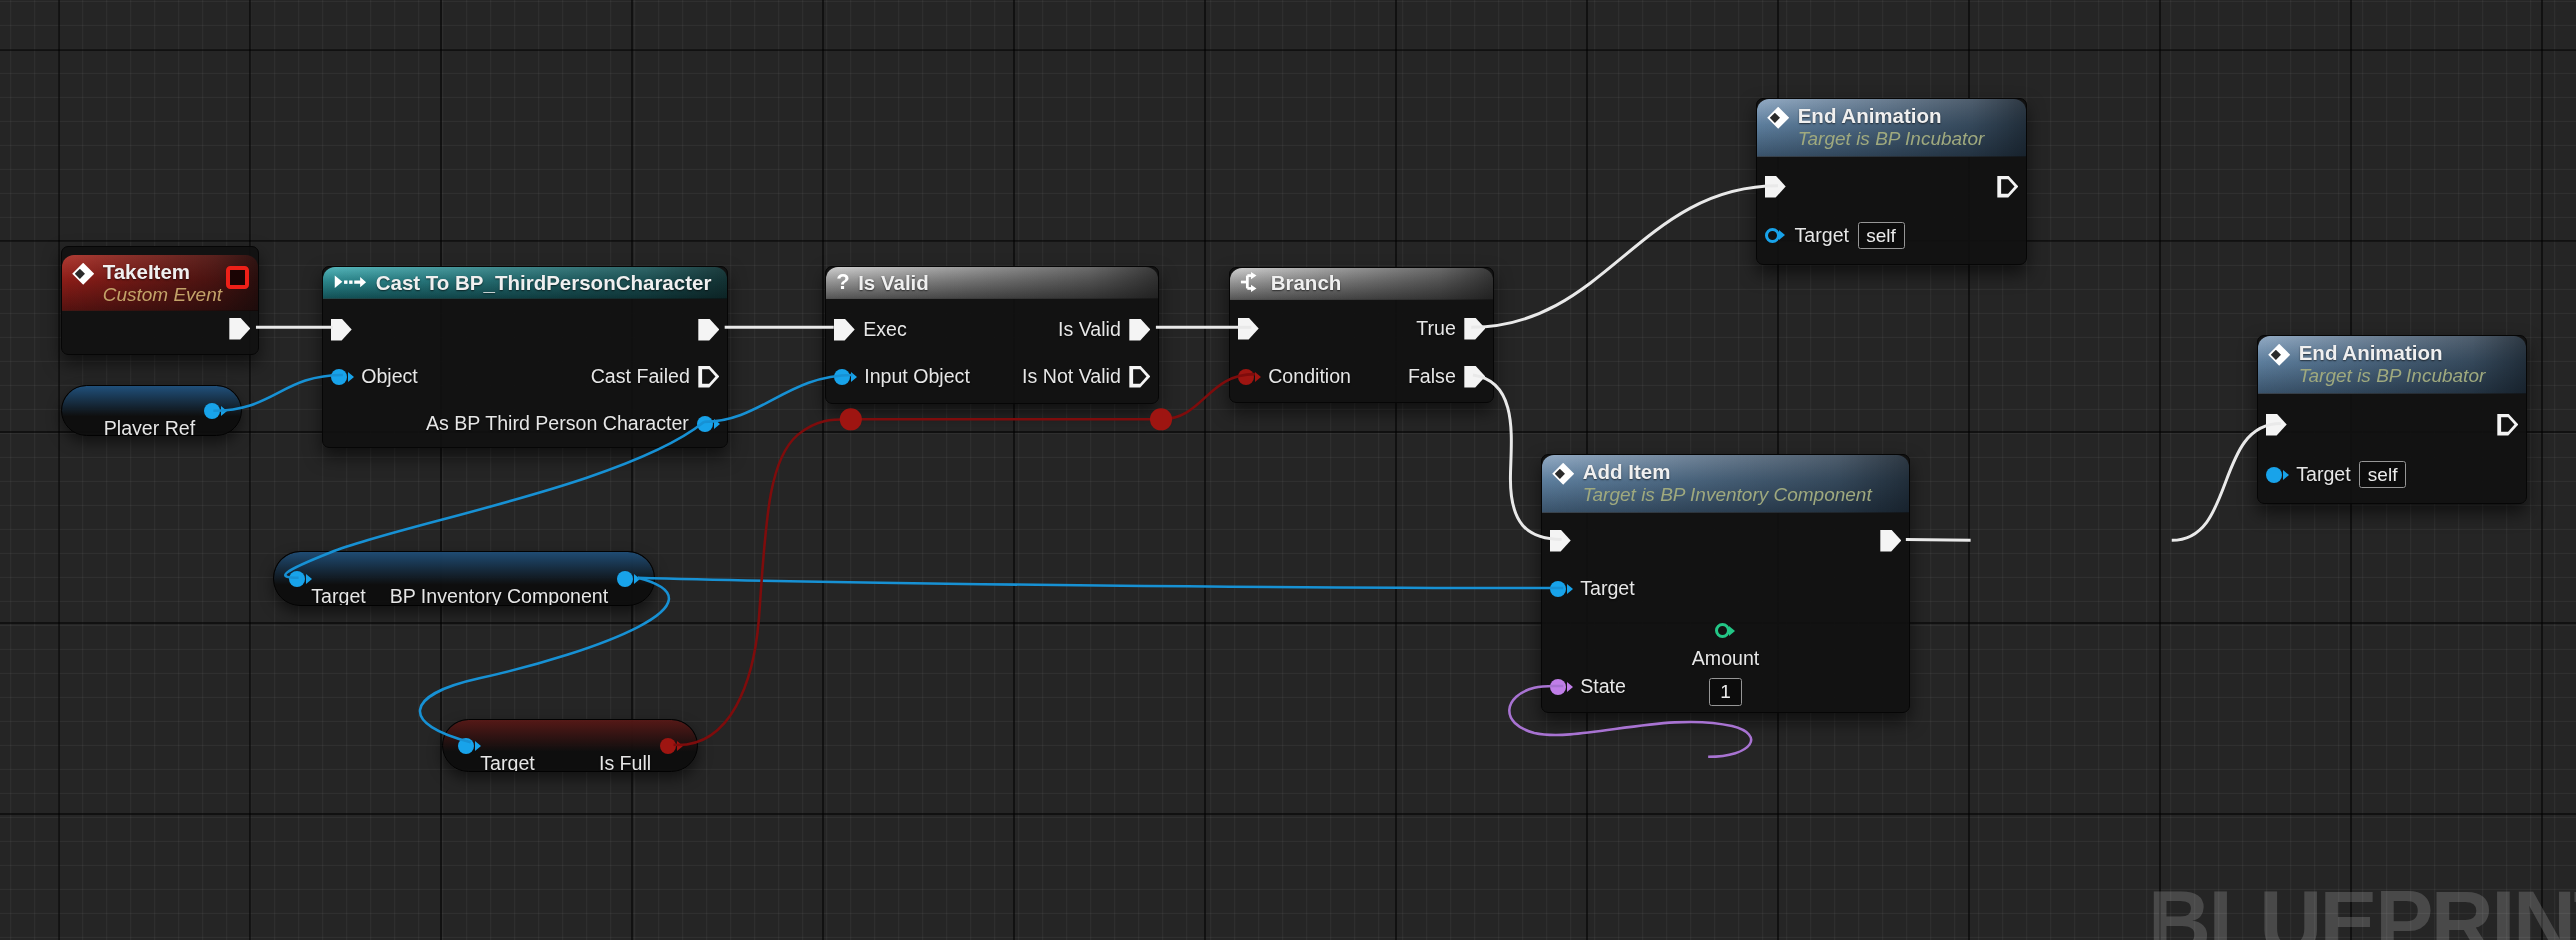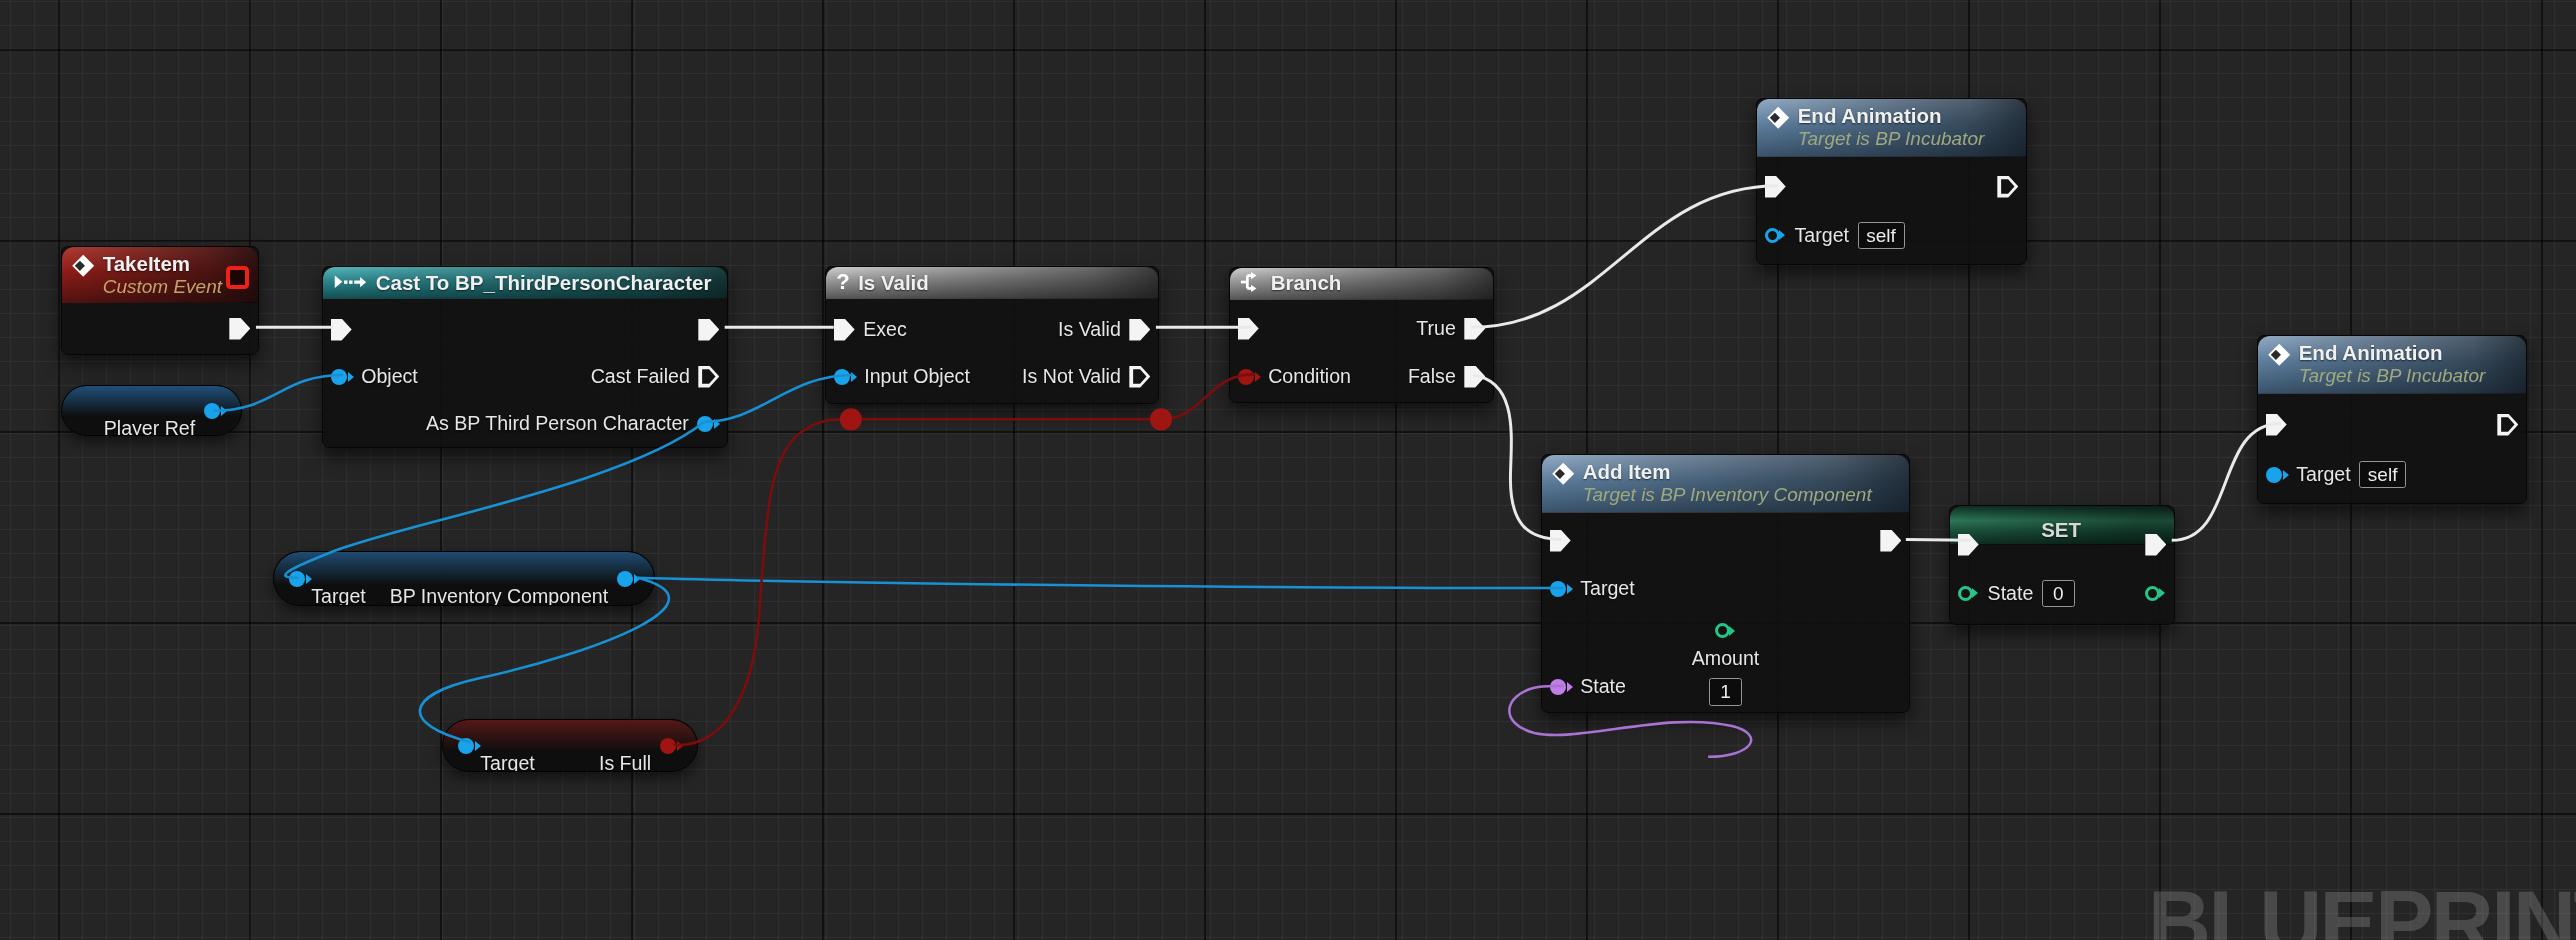--- a/index.html
+++ b/index.html
@@ -18,21 +18,21 @@
   
   .node{position:absolute;background:rgba(17,17,17,0.95);border:0.9px solid #060606;border-radius:7px;
     box-shadow:0 8.5px 17px rgba(0,0,0,0.55);z-index:1;}
   .hdr{position:absolute;left:0;top:0;right:0;border-radius:12px 12px 0 0;display:flex;align-items:flex-start;
     padding:5.1px 12px 0 10.2px;gap:8.5px;box-sizing:border-box;border-bottom:0.9px solid rgba(0,0,0,0.6);}
   .hdr-texts{display:flex;flex-direction:column;line-height:1.18;}
   .hdr-title{font-size:20.5px;font-weight:bold;color:#f0f0f0;text-shadow:0 0.9px 1.7px rgba(0,0,0,.6);white-space:nowrap;}
   .hdr-sub{font-size:19px;font-style:italic;color:#9fa97e;white-space:nowrap;}
   .hdr-sub.gold{color:#c3a369;}
   .h-red{background:linear-gradient(90deg,rgba(0,0,0,0) 0%,rgba(15,10,10,0.55) 78%,rgba(15,10,10,0.8) 100%),
-         linear-gradient(180deg,#b03c34 0%,#8c1d18 45%,#551210 100%);}
+         linear-gradient(180deg,#b03c34 0%,#8c1d18 45%,#551210 100%);margin-top:8px;}
   .h-teal{background:linear-gradient(90deg,rgba(0,0,0,0) 0%,rgba(10,20,20,0.5) 80%,rgba(10,20,20,0.75) 100%),
          linear-gradient(180deg,#55b6bb 0%,#2b858b 45%,#135257 100%);}
   .h-gray{background:linear-gradient(90deg,rgba(0,0,0,0) 0%,rgba(20,20,20,0.55) 80%,rgba(20,20,20,0.8) 100%),
          linear-gradient(180deg,#d0d0d0 0%,#979797 45%,#585858 100%);}
   .h-steel{background:linear-gradient(90deg,rgba(0,0,0,0) 0%,rgba(12,18,24,0.5) 80%,rgba(12,18,24,0.75) 100%),
          linear-gradient(180deg,#93abc4 0%,#5d7e9d 45%,#3a536b 100%);}
   .h-green{background:linear-gradient(90deg,rgba(0,0,0,0.2) 0%,rgba(0,0,0,0.5) 85%),
          linear-gradient(180deg,#123a2b 0%,#37936b 38%,#1d5f45 70%,#123a2b 100%);}
   
   .row{position:absolute;left:7.7px;right:7.7px;height:29px;display:flex;align-items:center;gap:8.5px;}
@@ -220,39 +220,20 @@
       <span class="pdata c-green hollow"></span>
       <span class="lbl">Amount</span>
       <span class="vbox">1</span>
     </div>
     <div class="row" style="top:217px;">
       <span class="pdata c-purple"></span>
       <span class="lbl">State</span>
     </div>
   </div>
 
-  <div class="node" style="left:1949px;top:505px;width:224px;height:118px;">
-    <div class="hdr h-green" style="height:39px;justify-content:center;">
-      <span class="hdr-title" style="margin-top:6.8px;color:#d9d9d9;">SET</span>
-    </div>
-    <div class="row" style="top:24px;">
-      <span class="pexec"></span>
-      <span class="rr">
-          <span class="pexec"></span>
-        </span>
-    </div>
-    <div class="row" style="top:73px;">
-      <span class="pdata c-green hollow"></span>
-      <span class="lbl">State</span>
-      <span class="vbox">0</span>
-      <span class="rr">
-          <span class="pdata c-green hollow"></span>
-        </span>
-    </div>
-  </div>
 
   <div class="node" style="left:2257px;top:335px;width:268px;height:167px;">
     <div class="hdr h-steel" style="height:58px;">
       <span class="ic-event"></span>
       <span class="hdr-texts">
         <span class="hdr-title">End Animation</span>
         <span class="hdr-sub">Target is BP Incubator</span>
       </span>
     </div>
     <div class="row" style="top:74px;">

